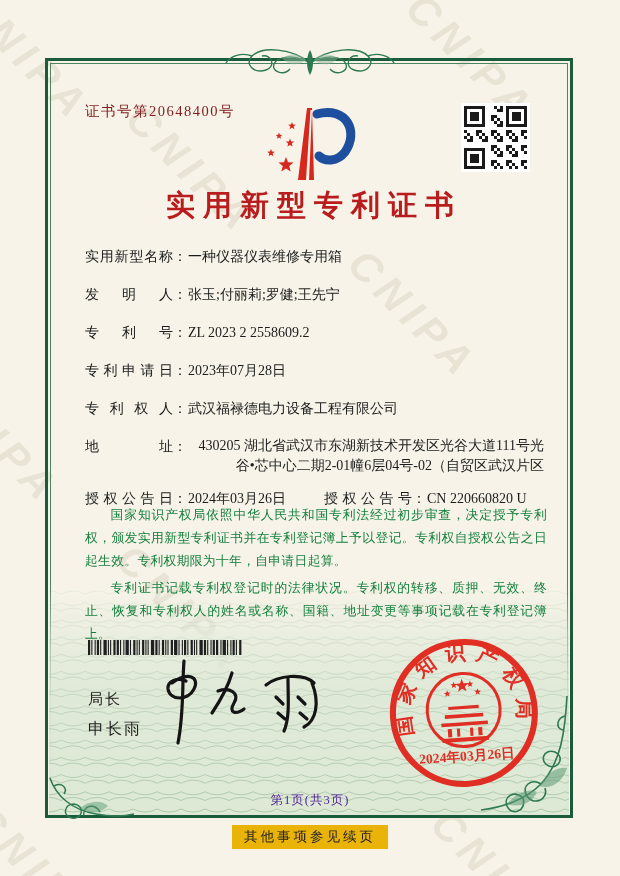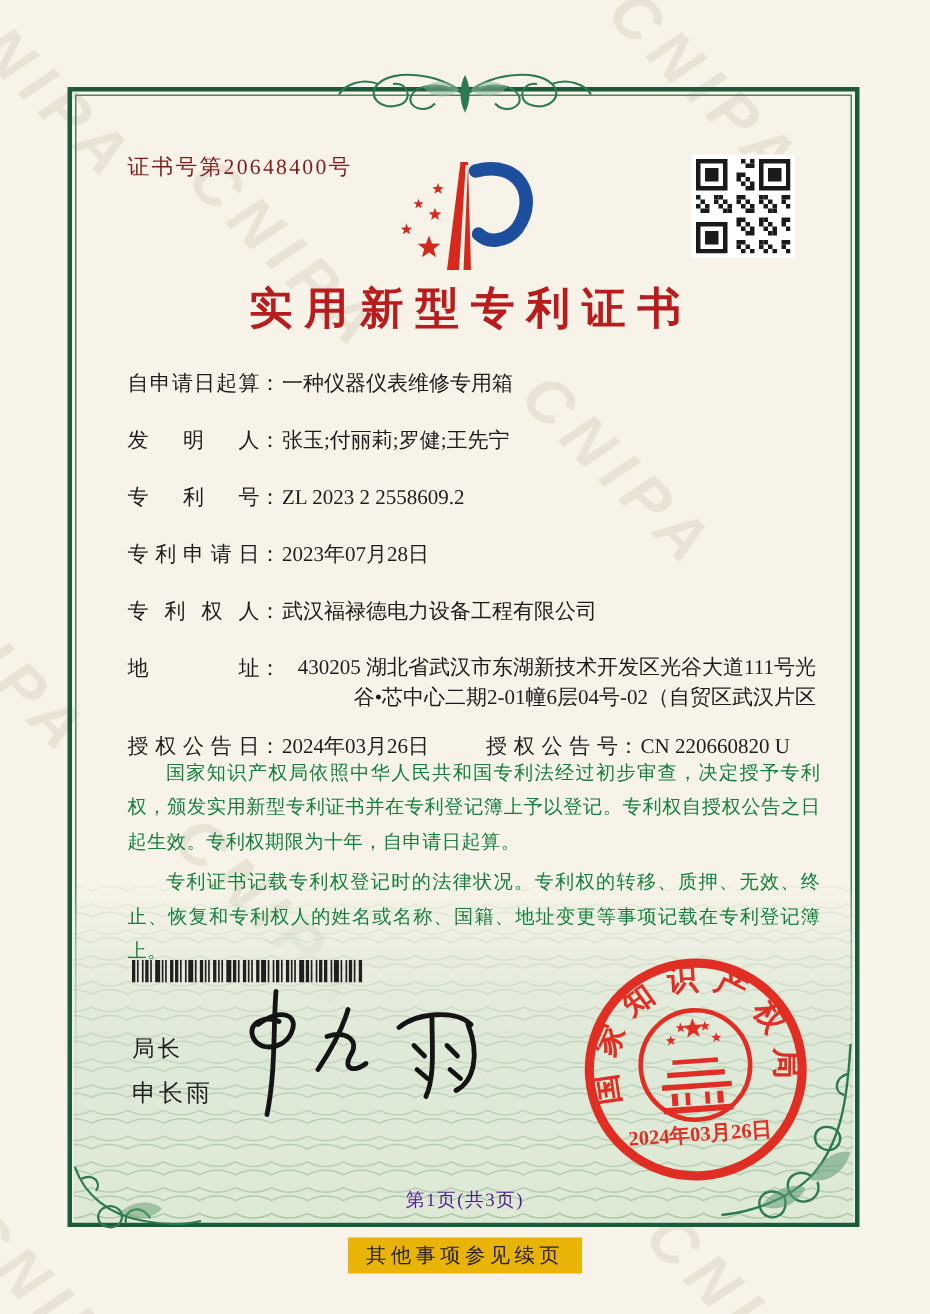--- a/index.html
+++ b/index.html
@@ -273,21 +273,21 @@
           <rect fill="#fff" x="3" y="45" width="15" height="15"></rect>
           <rect x="6" y="48" width="9" height="9"></rect>
         </g>
     </svg>
   </div>
 
   <div class="title">实用新型专利证书</div>
 
   <div class="fields">
     <div class="frow">
-      <span class="flabel">自申请日起算</span>
+      <span class="flabel">实用新型名称</span>
         <span class="fcolon">：</span>
         <span class="fvalue">一种仪器仪表维修专用箱</span>
     </div>
     <div class="frow">
       <span class="flabel">发明人</span>
         <span class="fcolon">：</span>
         <span class="fvalue">张玉;付丽莉;罗健;王先宁</span>
     </div>
     <div class="frow">
       <span class="flabel">专利号</span>

